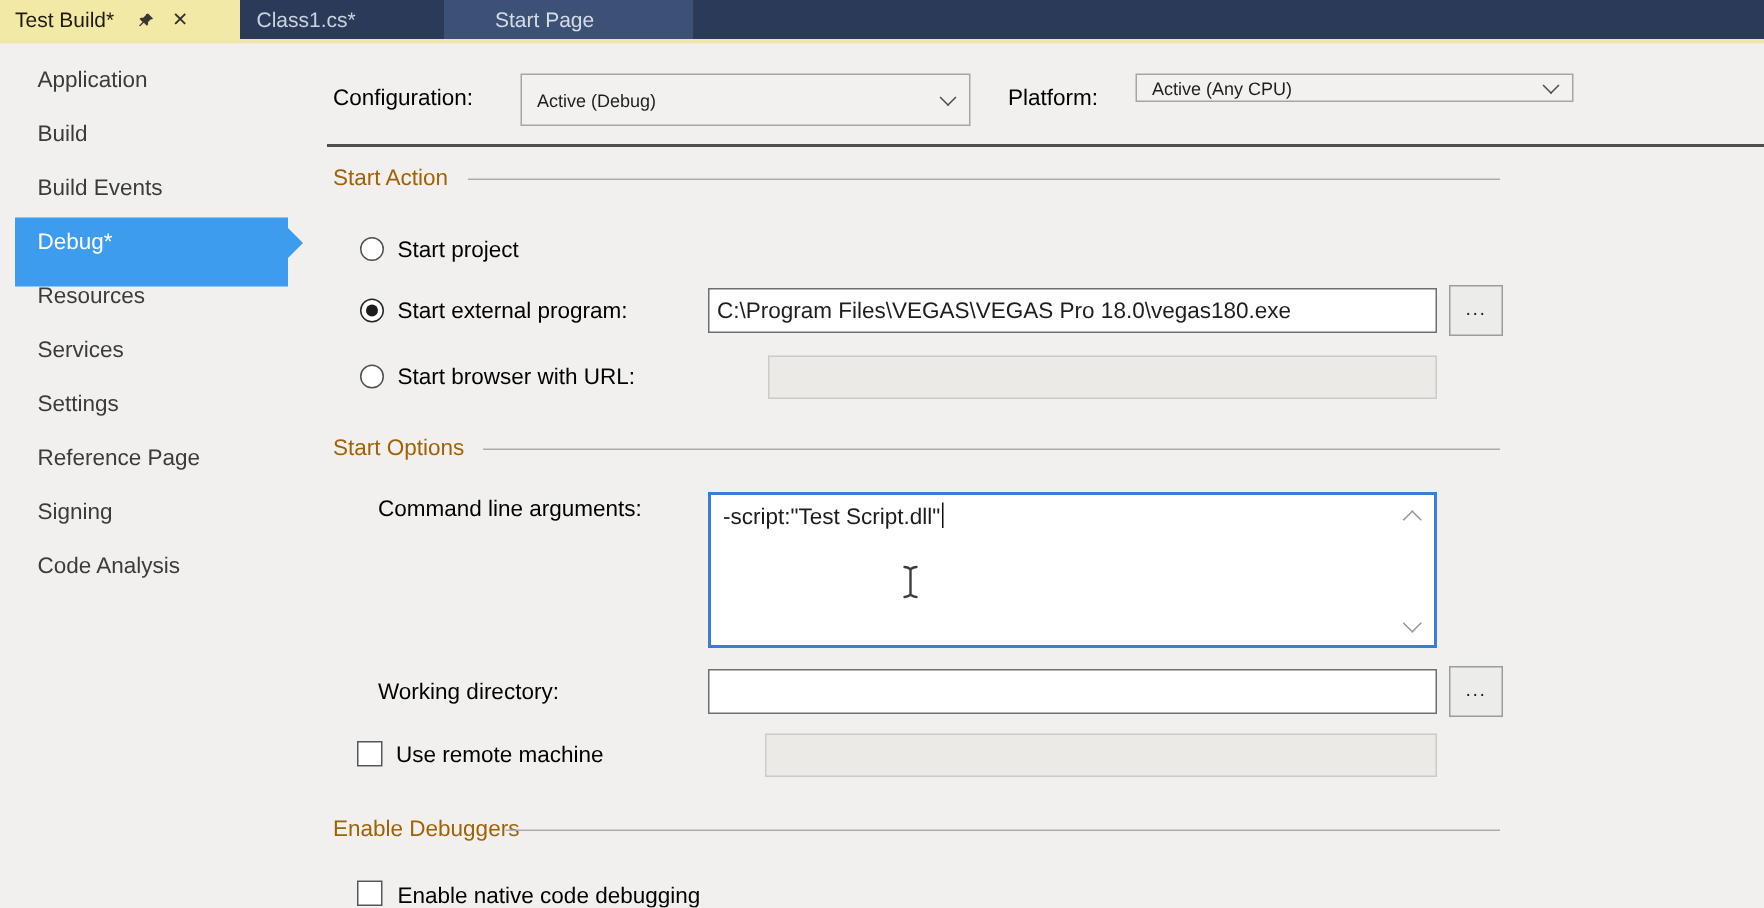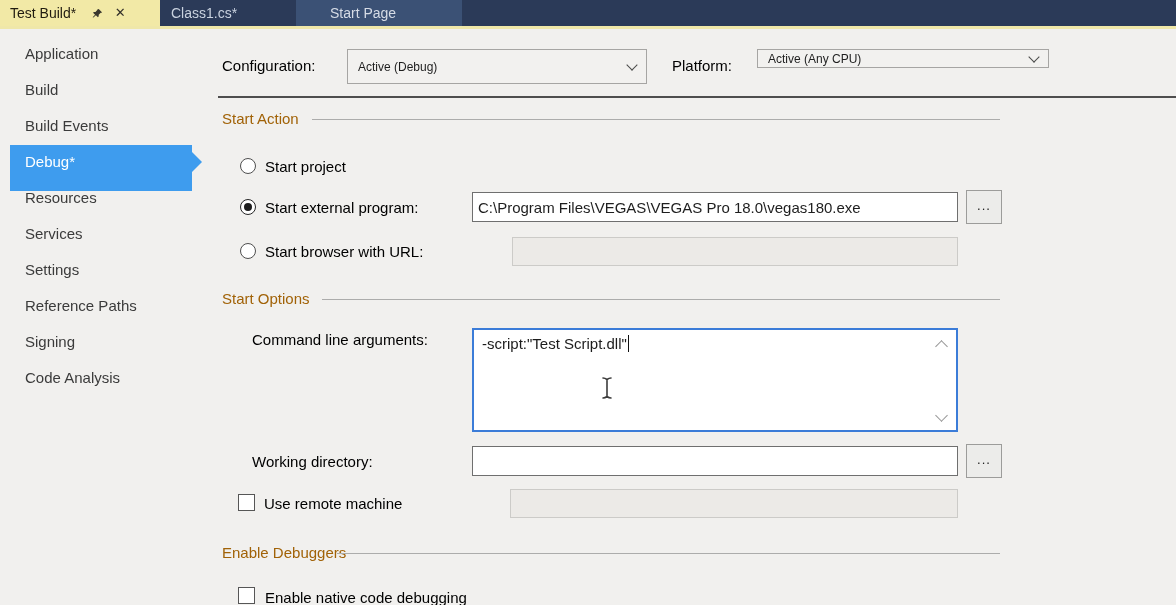--- a/index.html
+++ b/index.html
@@ -80,21 +80,21 @@
 
 <div class="abs yellow-strip"></div>
 
 <div class="abs side-item" style="top:36px">Application</div>
 <div class="abs side-item" style="top:72px">Build</div>
 <div class="abs side-item" style="top:108px">Build Events</div>
 <div class="abs side-item selected" style="top:145px">Debug*</div>
 <div class="abs side-item" style="top:180px">Resources</div>
 <div class="abs side-item" style="top:216px">Services</div>
 <div class="abs side-item" style="top:252px">Settings</div>
-<div class="abs side-item" style="top:288px">Reference Paths</div>
+<div class="abs side-item" style="top:288px">Reference Page</div>
 <div class="abs side-item" style="top:324px">Signing</div>
 <div class="abs side-item" style="top:360px">Code Analysis</div>
 
 <div class="abs lbl" style="left:222px; top:57px">Configuration:</div>
 <div class="abs combo" style="left:347px; top:49px; width:300px; height:35px">
   <span class="combo-value">Active (Debug)</span>
   <span class="chev"></span>
 </div>
 <div class="abs lbl" style="left:672px; top:57px">Platform:</div>
 <div class="abs combo" style="left:757px; top:49px; width:292px; height:19px">

